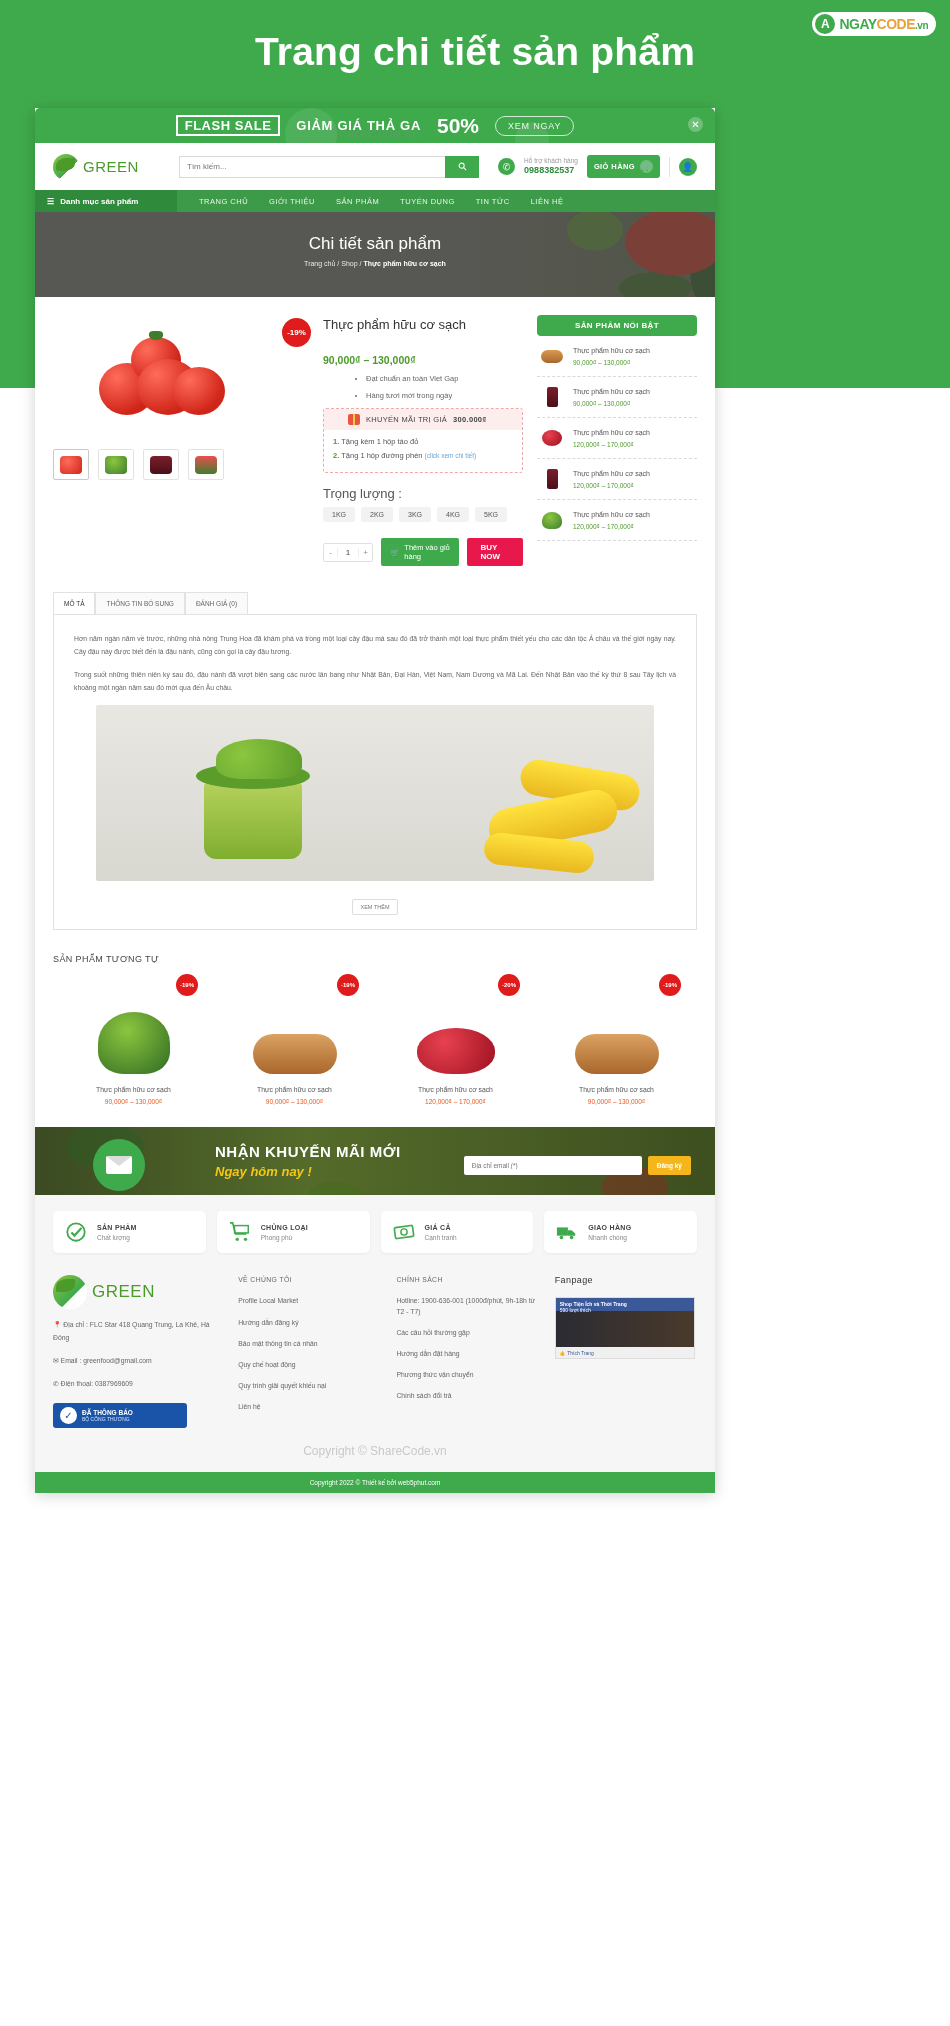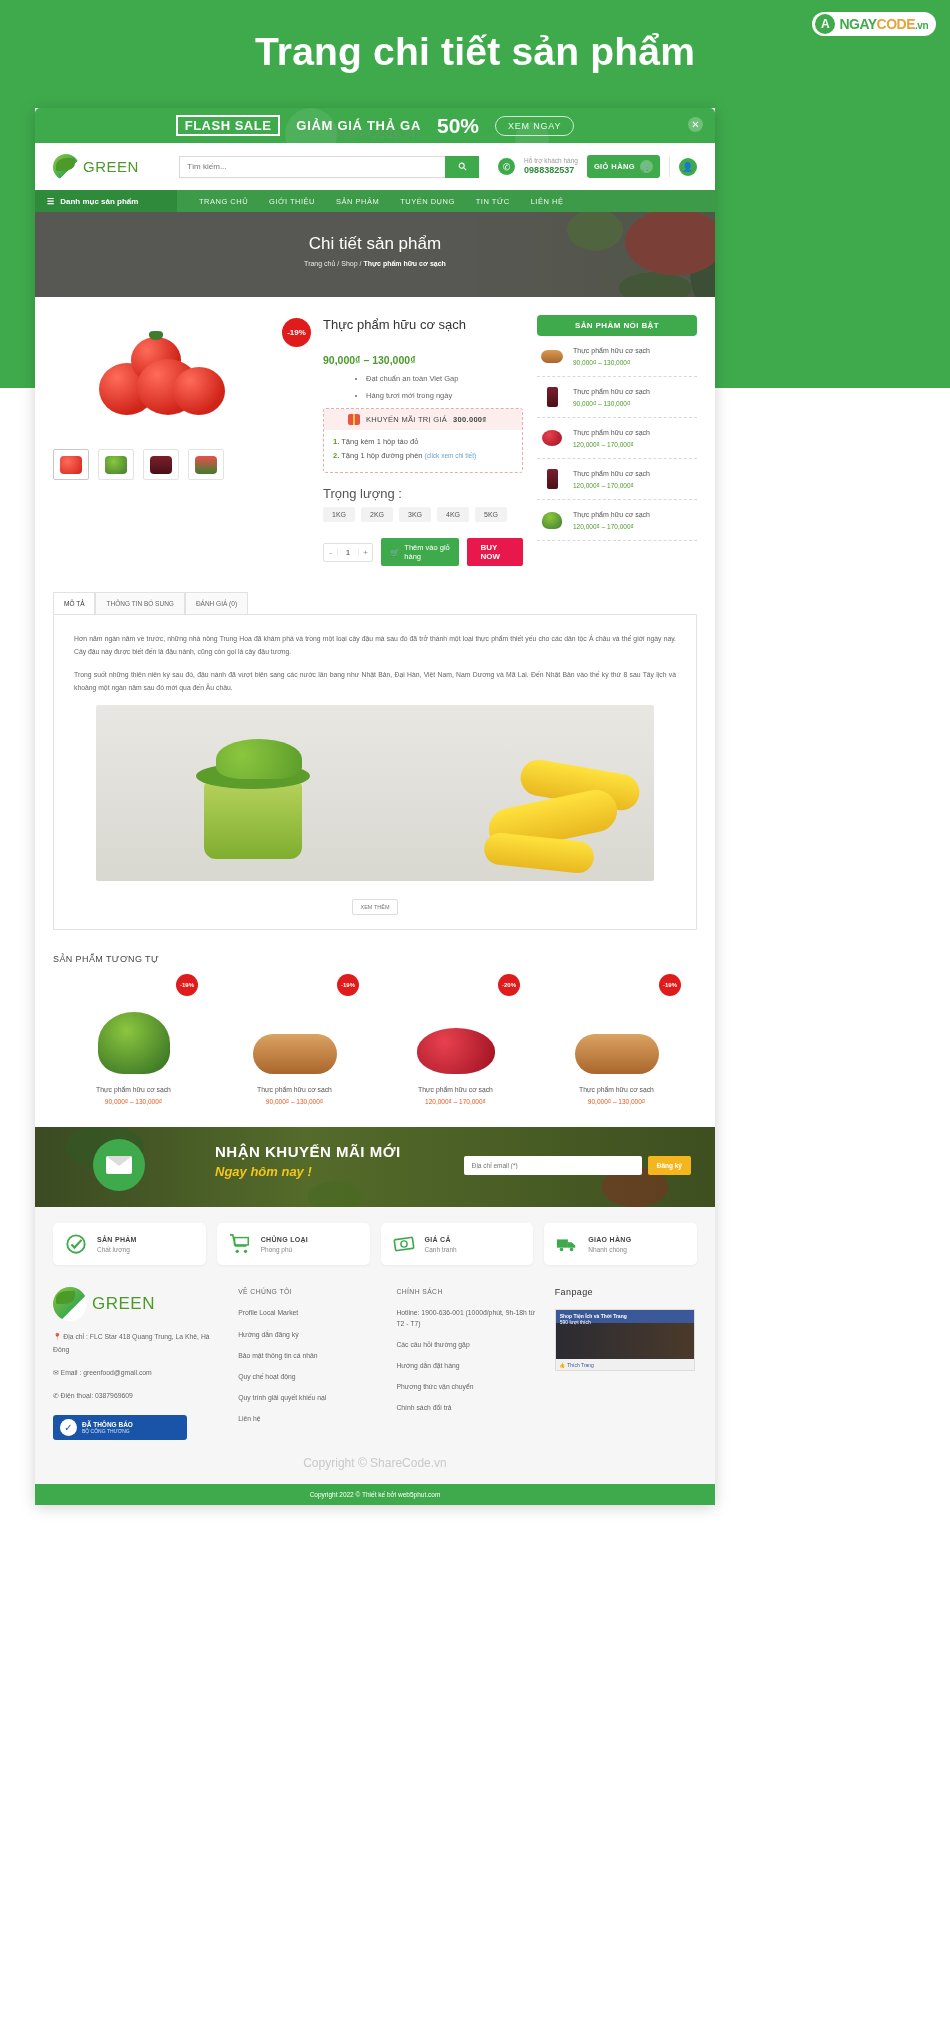--- a/index.html
+++ b/index.html
@@ -219,21 +219,21 @@
   .sim-badge{ position:absolute; right:16px; top:0; width:22px;height:22px;border-radius:50%;
     background:#e01b1b;color:#fff;font-size:6px;font-weight:bold;
     display:flex;align-items:center;justify-content:center;}
   .sim-img{ height:86px; display:flex;align-items:flex-end;justify-content:center;}
   .sim-name{ font-size:6.8px;color:#555;margin-top:12px;}
   .sim-price{ font-size:6.5px;color:#e8561b;margin-top:5px;}
   .wm{ position:absolute; left:50%; top:18px; transform:translateX(-50%);
     font-size:13px;color:rgba(140,140,140,.35);letter-spacing:.5px;}
 
   
-  .news{ margin-top:22px; height:80px; position:relative; overflow:hidden;
+  .news{ margin-top:22px; height:68px; position:relative; overflow:hidden;
     background:linear-gradient(90deg,#3b4a22,#546b2a 40%,#3e4f20);}
   .news-veg{position:absolute;inset:0;
     background:
       radial-gradient(ellipse 70px 40px at 70px 20px,#2f5a24 0%,#2f5a24 55%,rgba(0,0,0,0) 56%),
       radial-gradient(ellipse 60px 36px at 600px 60px,#7c3222 0%,#7c3222 55%,rgba(0,0,0,0) 56%),
       radial-gradient(ellipse 50px 28px at 300px 70px,#486b21 0%,#486b21 55%,rgba(0,0,0,0) 56%);
     opacity:.55;}
   .mailcirc{ position:absolute;left:58px;top:12px;width:52px;height:52px;border-radius:50%;
     background:#3faa4c;display:flex;align-items:center;justify-content:center;}
   .mailcirc .env{width:26px;height:18px;background:#fff;border-radius:2px;position:relative;}

